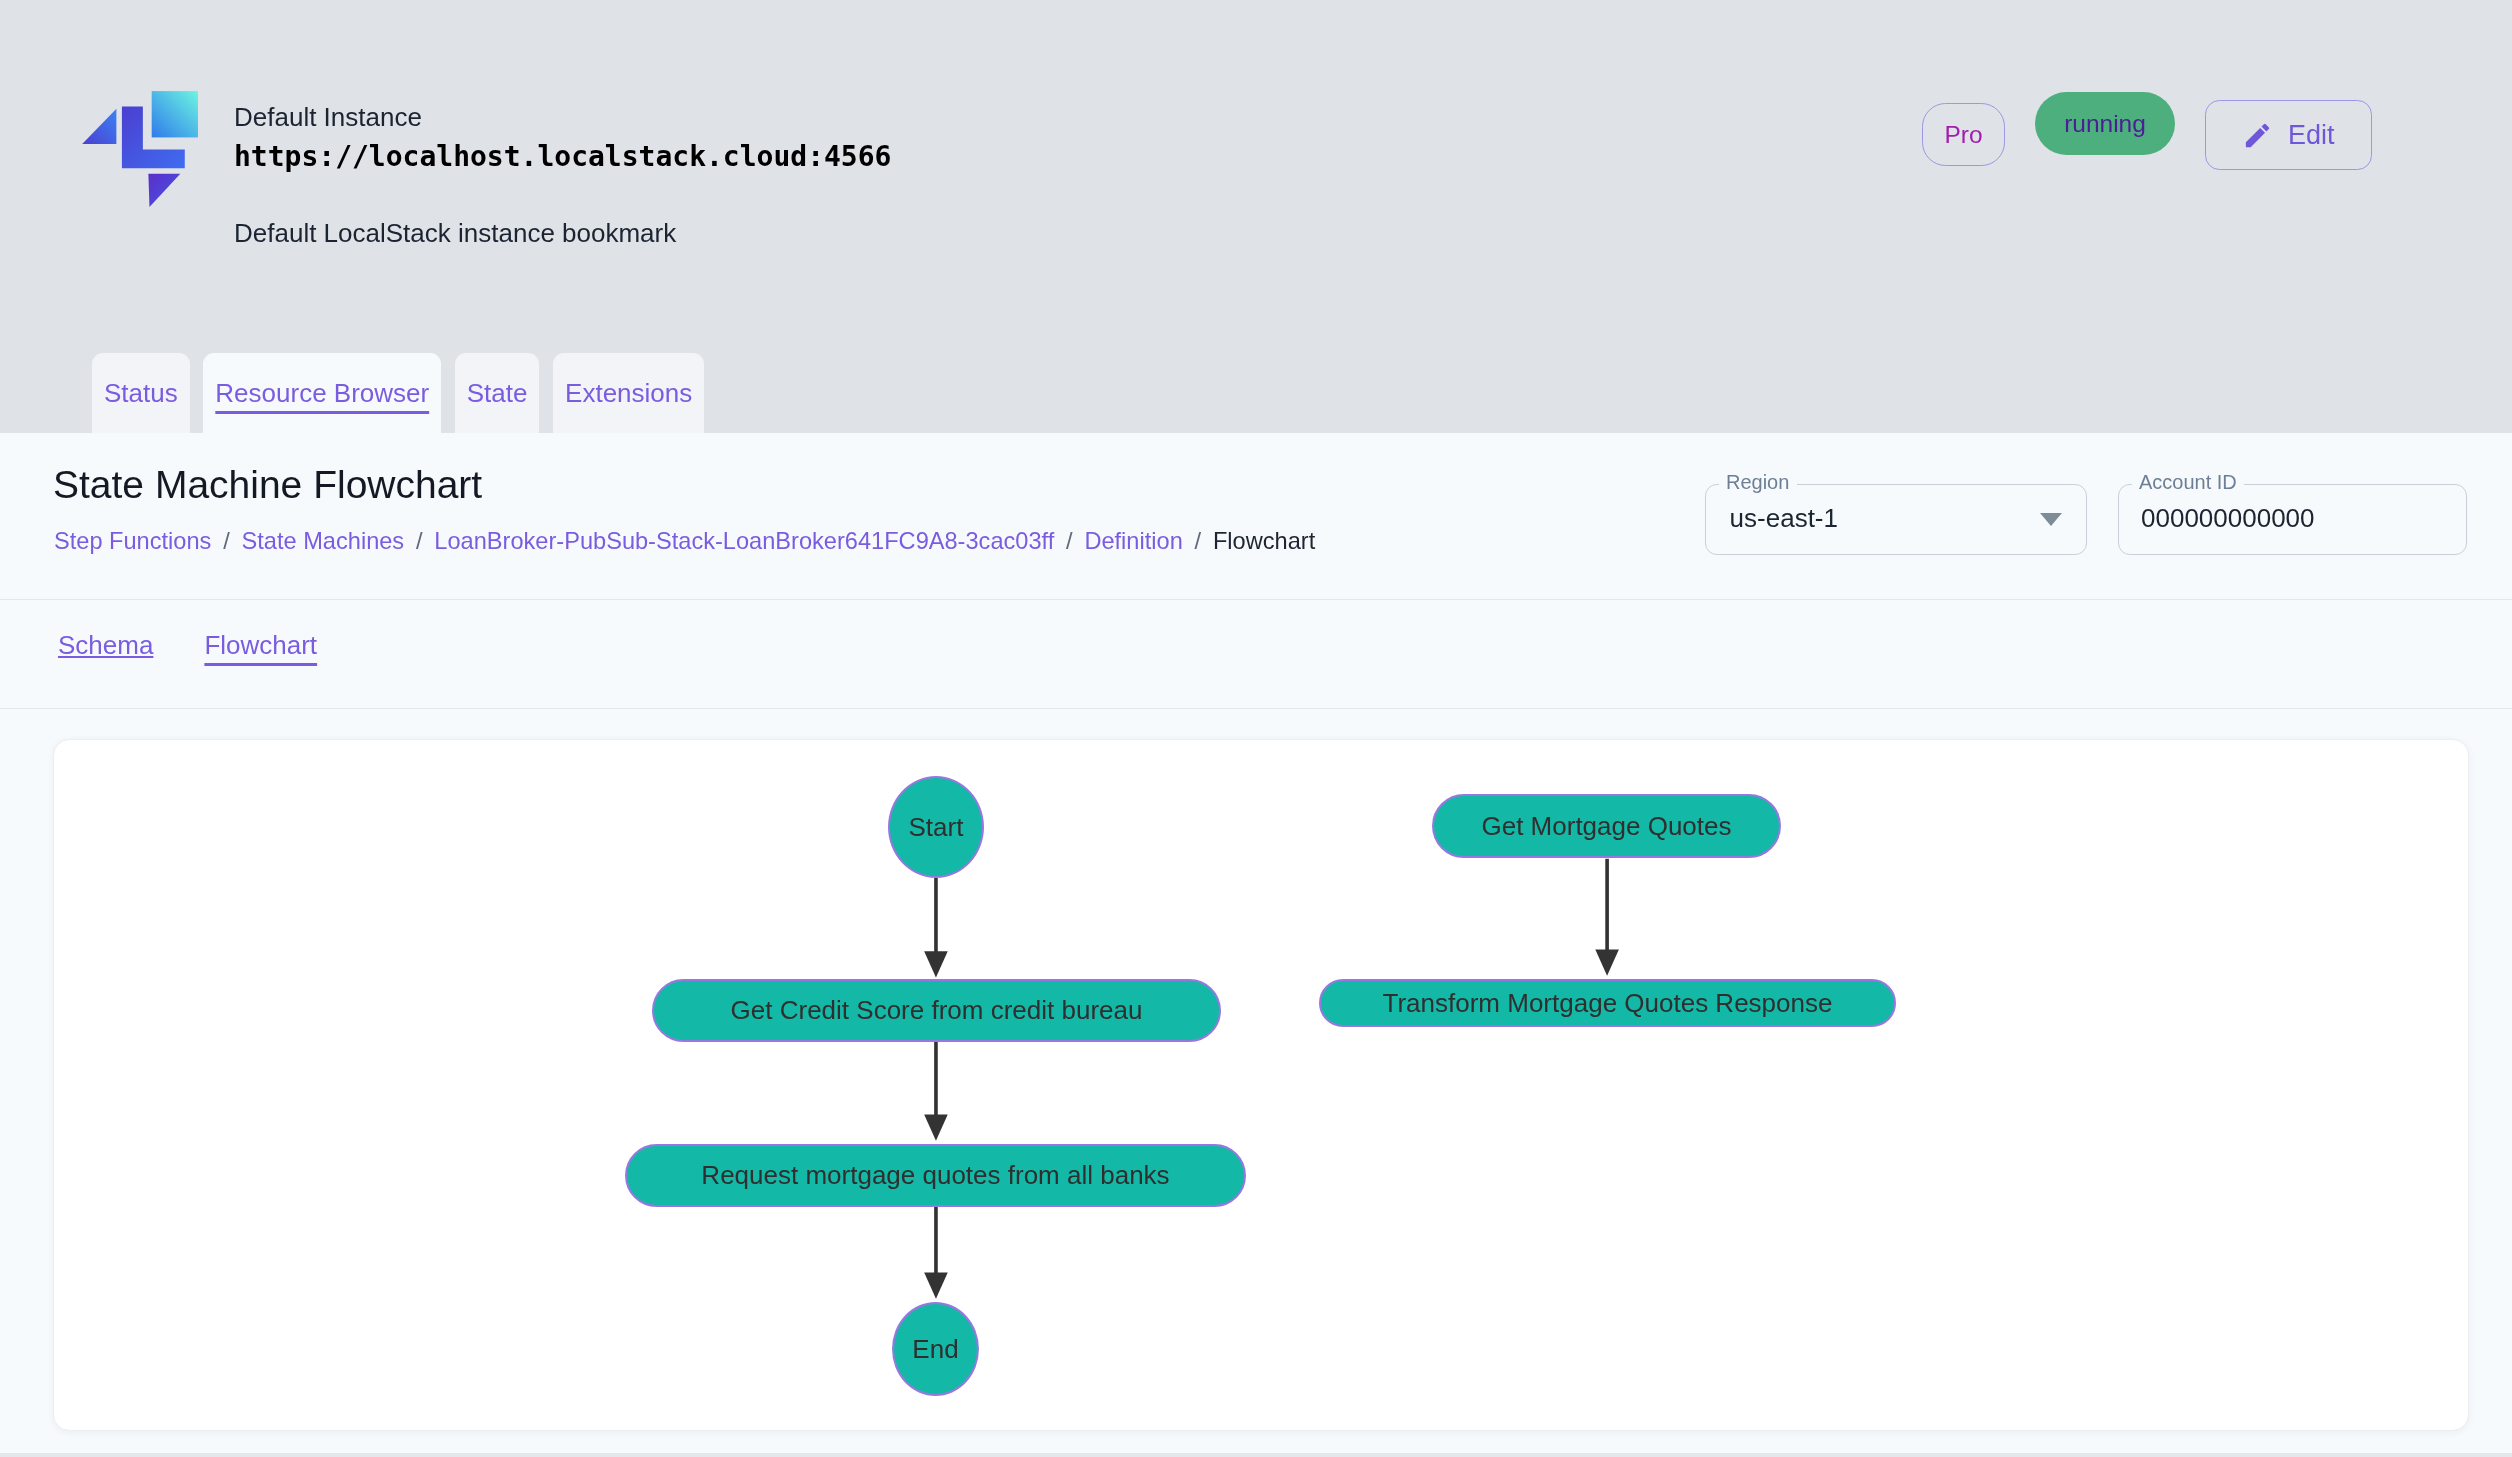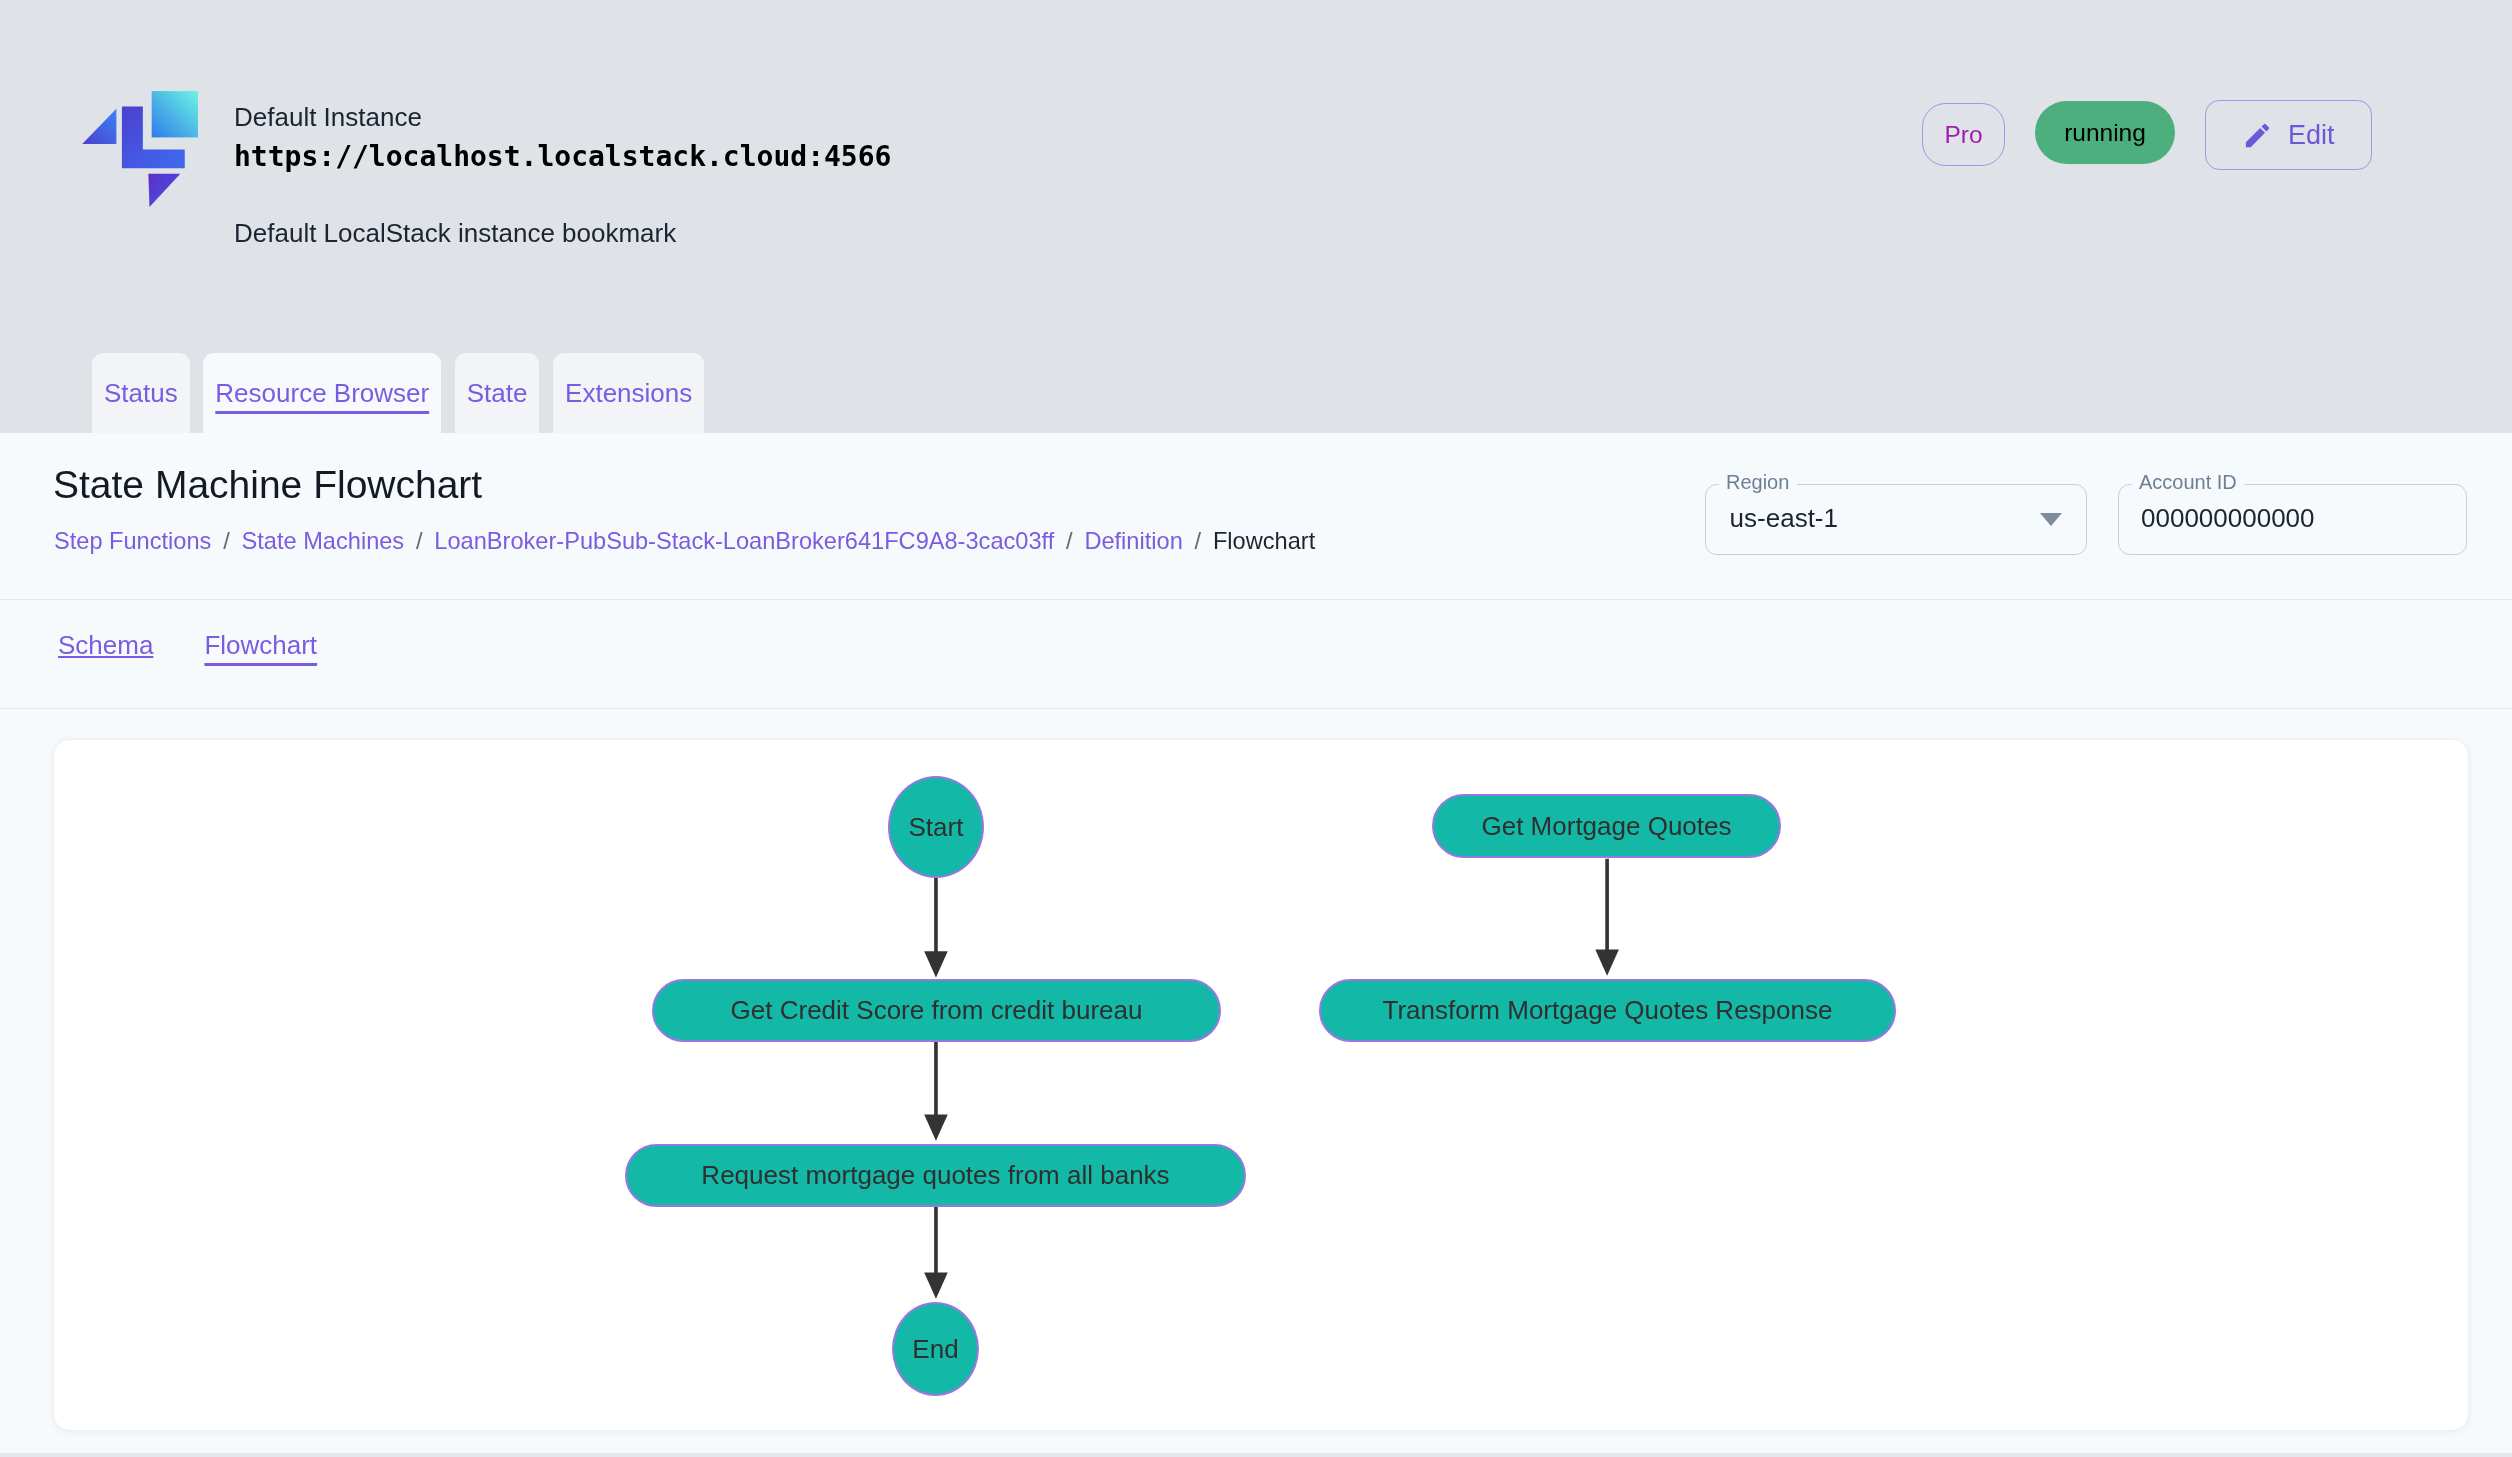--- a/index.html
+++ b/index.html
@@ -10,22 +10,22 @@
   .logo{position:absolute;left:80px;top:91px;width:118px;height:116px;}
   .instance-name{position:absolute;left:234px;top:102px;font-size:26px;color:#1b2430;}
   .instance-url{position:absolute;left:234px;top:140px;font-size:28px;font-weight:700;
     font-family:"DejaVu Sans Mono","Liberation Mono",monospace;color:#000000;}
   .instance-desc{position:absolute;left:234px;top:218px;font-size:26px;color:#1b2430;}
 
   .chip{position:absolute;display:flex;align-items:center;justify-content:center;
     font-size:24.5px;box-sizing:border-box;}
   .chip.pro{left:1922px;top:103px;width:83px;height:63px;border:1.8px solid #a095e8;
     border-radius:23.6px;color:#a21caf;background:transparent;}
-  .chip.running{left:2035px;top:101px;width:140px;height:63px;border-radius:32px;
-    background:#4caf7d;color:#000000;text-align:center;}
+  .chip.running{left:2035px;top:92px;width:140px;height:63px;border-radius:32px;
+    background:#4caf7d;color:#4c1d95;text-align:center;}
   .edit-btn{position:absolute;left:2205px;top:100px;width:167px;height:70px;
     display:flex;align-items:center;justify-content:center;gap:14.5px;
     border:1.8px solid #a095e8;border-radius:14.5px;background:transparent;
     color:#6e57d8;font-size:27px;font-family:inherit;cursor:pointer;box-sizing:border-box;}
   .edit-btn svg{width:31px;height:31px;fill:#6e57d8;}
 
   
   .tabs{position:absolute;left:92px;top:353px;display:flex;gap:13.6px;height:80px;}
   .tab{height:80px;padding:0 12px;display:flex;align-items:center;
     background:#f2f4f7;border-radius:11px 11px 0 0;color:#7a5ce0;font-size:26px;cursor:pointer;}
@@ -62,21 +62,21 @@
 
   
   .card{position:absolute;left:53px;top:739px;width:2416px;height:692px;background:#ffffff;
     border:0.9px solid #ebeef2;border-radius:16.3px;box-shadow:0 1.8px 7.3px rgba(20,30,50,0.05);box-sizing:border-box;}
   .edges{position:absolute;left:0;top:0;width:2416px;height:692px;}
   .node{position:absolute;display:flex;align-items:center;justify-content:center;box-sizing:border-box;
     background:#14b8a6;border:2.3px solid #9878e0;color:#2f2f2f;font-size:26px;text-align:left;}
   .n-start{left:834px;top:36px;width:96px;height:102px;border-radius:50%;}
   .n-quotes{left:1378px;top:54px;width:349px;height:64px;border-radius:33px;}
   .n-credit{left:598px;top:239px;width:569px;height:63px;border-radius:32px;}
-  .n-transform{left:1265px;top:239px;width:577px;height:63px;border-radius:32px;}
+  .n-transform{left:1265px;top:239px;width:577px;height:48px;border-radius:32px;}
   .n-request{left:571px;top:404px;width:621px;height:63px;border-radius:32px;}
   .n-end{left:838px;top:562px;width:87px;height:94px;border-radius:50%;}
 
   .footer-strip{position:absolute;left:0;bottom:0;width:2512px;height:4.5px;background:#e4e7eb;}
 </style>
 </head>
 <body>
 
 <div class="screen">
 

